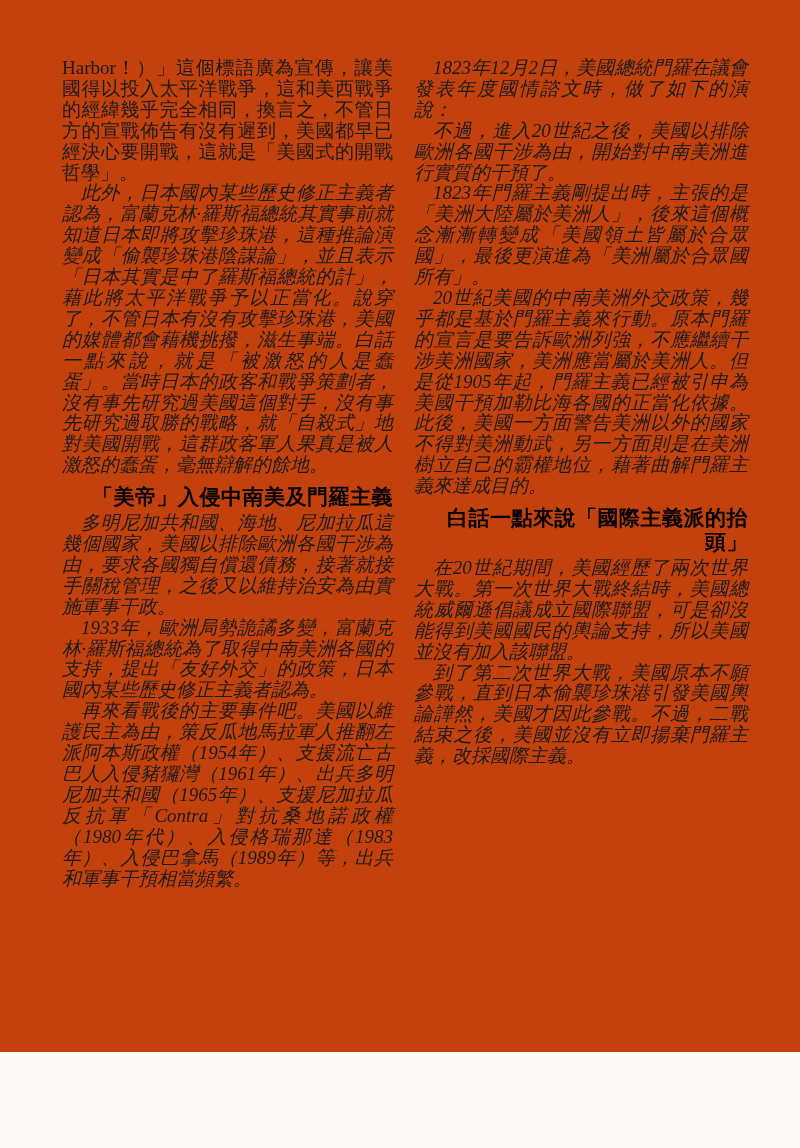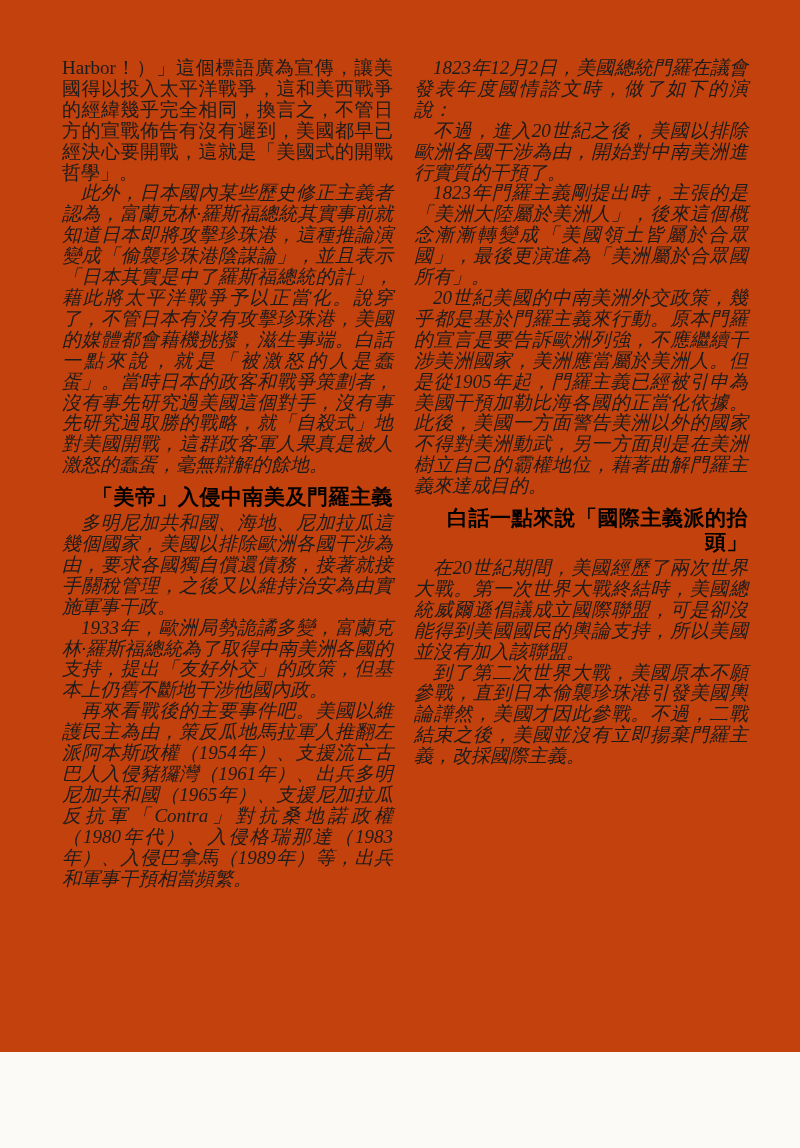--- a/index.html
+++ b/index.html
@@ -44,21 +44,21 @@
 </style>
 </head>
 <body>
 
 <div class="page">
   <div class="column column-left">
       <p class="para">Harbor！）」這個標語廣為宣傳，讓美國得以投入太平洋戰爭，這和美西戰爭的經緯幾乎完全相同，換言之，不管日方的宣戰佈告有沒有遲到，美國都早已經決心要開戰，這就是「美國式的開戰哲學」。</p>
       <p class="para indent">此外，日本國內某些歷史修正主義者認為，富蘭克林·羅斯福總統其實事前就知道日本即將攻擊珍珠港，這種推論演變成「偷襲珍珠港陰謀論」，並且表示「日本其實是中了羅斯福總統的計」，藉此將太平洋戰爭予以正當化。說穿了，不管日本有沒有攻擊珍珠港，美國的媒體都會藉機挑撥，滋生事端。白話一點來說，就是「被激怒的人是蠢蛋」。當時日本的政客和戰爭策劃者，沒有事先研究過美國這個對手，沒有事先研究過取勝的戰略，就「自殺式」地對美國開戰，這群政客軍人果真是被人激怒的蠢蛋，毫無辯解的餘地。</p>
       <h3 class="section-heading">「美帝」入侵中南美及門羅主義</h3>
       <p class="para indent">多明尼加共和國、海地、尼加拉瓜這幾個國家，美國以排除歐洲各國干涉為由，要求各國獨自償還債務，接著就接手關稅管理，之後又以維持治安為由實施軍事干政。</p>
-      <p class="para indent">1933年，歐洲局勢詭譎多變，富蘭克林·羅斯福總統為了取得中南美洲各國的支持，提出「友好外交」的政策，但基本上仍舊不斷地干涉他國內政。</p>
+      <p class="para indent">1933年，歐洲局勢詭譎多變，富蘭克林·羅斯福總統為了取得中南美洲各國的支持，提出「友好外交」的政策，日本國內某些歷史修正主義者認為。</p>
       <p class="para indent">再來看戰後的主要事件吧。美國以維護民主為由，策反瓜地馬拉軍人推翻左派阿本斯政權（1954年）、支援流亡古巴人入侵豬玀灣（1961年）、出兵多明尼加共和國（1965年）、支援尼加拉瓜反抗軍「Contra」對抗桑地諾政權（1980年代）、入侵格瑞那達（1983年）、入侵巴拿馬（1989年）等，出兵和軍事干預相當頻繁。</p>
     </div>
   <div class="column column-right">
       <p class="para indent">1823年12月2日，美國總統門羅在議會發表年度國情諮文時，做了如下的演說：</p>
       <p class="para indent">不過，進入20世紀之後，美國以排除歐洲各國干涉為由，開始對中南美洲進行實質的干預了。</p>
       <p class="para indent">1823年門羅主義剛提出時，主張的是「美洲大陸屬於美洲人」，後來這個概念漸漸轉變成「美國領土皆屬於合眾國」，最後更演進為「美洲屬於合眾國所有」。</p>
       <p class="para indent">20世紀美國的中南美洲外交政策，幾乎都是基於門羅主義來行動。原本門羅的宣言是要告訴歐洲列強，不應繼續干涉美洲國家，美洲應當屬於美洲人。但是從1905年起，門羅主義已經被引申為美國干預加勒比海各國的正當化依據。此後，美國一方面警告美洲以外的國家不得對美洲動武，另一方面則是在美洲樹立自己的霸權地位，藉著曲解門羅主義來達成目的。</p>
       <h3 class="section-heading">白話一點來說「國際主義派的抬頭」</h3>
       <p class="para indent">在20世紀期間，美國經歷了兩次世界大戰。第一次世界大戰終結時，美國總統威爾遜倡議成立國際聯盟，可是卻沒能得到美國國民的輿論支持，所以美國並沒有加入該聯盟。</p>
       <p class="para indent">到了第二次世界大戰，美國原本不願參戰，直到日本偷襲珍珠港引發美國輿論譁然，美國才因此參戰。不過，二戰結束之後，美國並沒有立即揚棄門羅主義，改採國際主義。</p>

